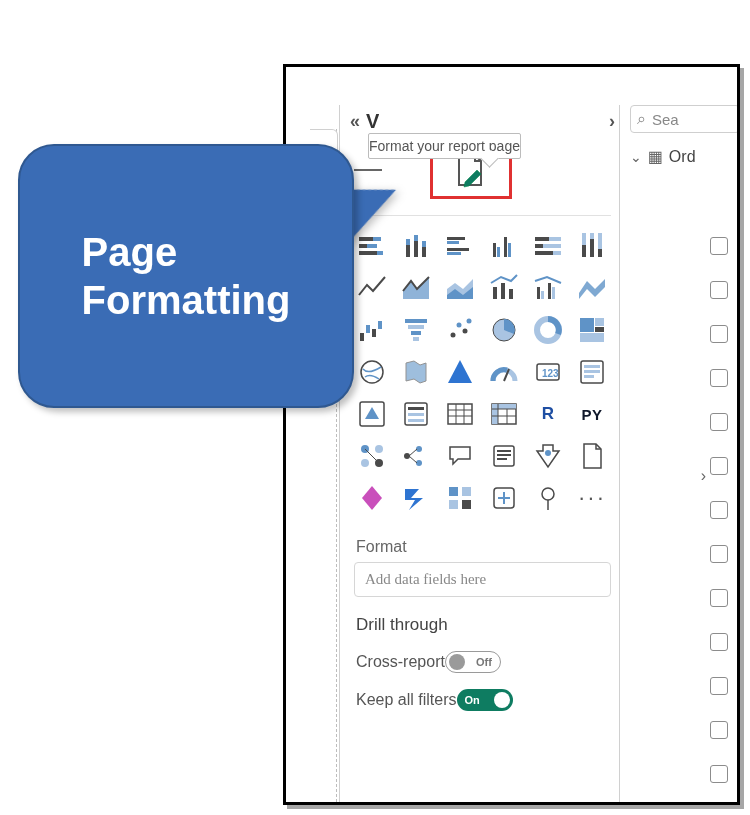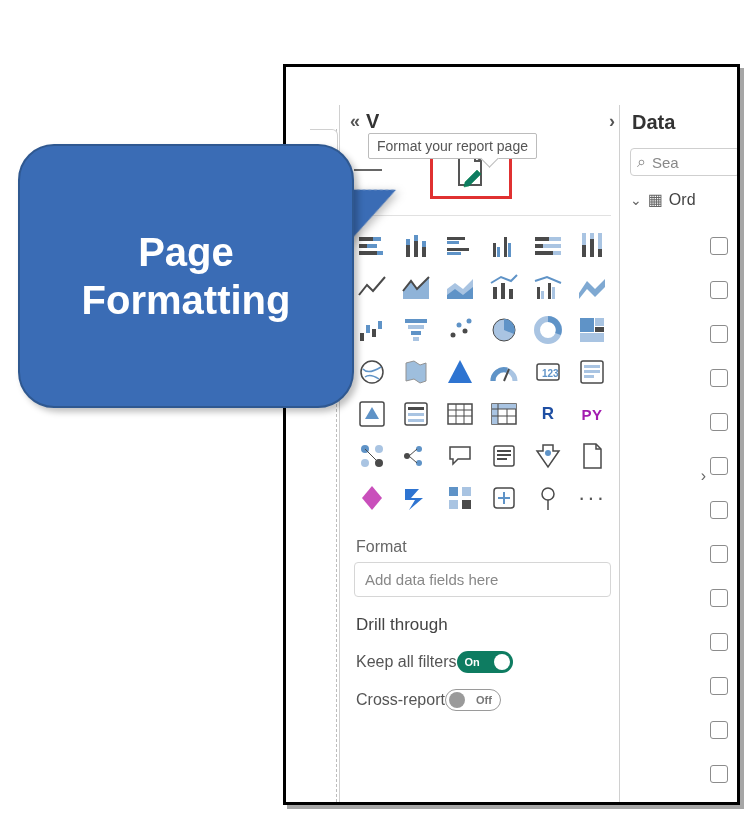--- a/index.html
+++ b/index.html
@@ -113,21 +113,21 @@
   .pane-header .hdr-title { white-space: nowrap; overflow:hidden; }
   .pane-header .chevron-right { color:#555; font-size:18px; }
 
   .tooltip {
     position: absolute;
     left: 22px;
     top: 28px;
     background: #fff;
     border: 1px solid #bcbcbc;
     border-radius: 2px;
-    padding: 4px 8px;
+    padding: 4px 0;
     font-size: 14px;
     color: #555;
     white-space: nowrap;
     z-index: 30;
   }
   .tooltip::after {
     content: "";
     position: absolute;
     left: 114px;
     bottom: -7px;
@@ -182,37 +182,38 @@
     width: 36px; height: 36px;
     display: grid;
     place-items: center;
     border-radius: 4px;
     background: #fff;
     cursor: pointer;
   }
   .gi svg { display:block; }
   .gi .txt { font-weight:700; font-size:17px; }
   .gi .R { color:#1f4fa3; }
-  .gi .PY { color:#a21caf; letter-spacing:0.5px; font-size:15px; }
+  .gi .PY { color:#0f172a; letter-spacing:0.5px; font-size:15px; }
   .gi.more { font-size:22px; color:#555; letter-spacing:2px; }
 
   
   .well-label {
     font-size: 16px;
     color: #666;
     padding: 18px 10px 6px 10px;
   }
   .well {
     margin: 0 8px;
     border: 1px solid #d6d6d6;
     border-radius: 4px;
     padding: 8px 10px;
     color: #888;
     font-size: 15px;
     background: #fff;
+    font-family: Liberation Serif, serif;
   }
   .setting-row {
     display: flex;
     align-items: center;
     justify-content: flex-start;
     padding: 8px 10px;
     font-size: 16px;
     color: #555;
   }
   .setting-row.header { font-size: 17px; color:#444; padding-top: 18px;}
@@ -328,21 +329,21 @@
     width: 336px;
     height: 264px;
     background: var(--callout-blue);
     border: 2px solid #2f5890;
     border-radius: 36px;
     color: #fff;
     display: grid;
     place-items: center;
     font-size: 40px;
     font-weight: 700;
-    text-align: center;
+    text-align: left;
     line-height: 1.2;
     box-shadow: 4px 4px 6px rgba(0,0,0,0.25);
     z-index: 50;
     white-space: pre-line;
   }
   .callout-tail {
     position: absolute;
     left: 302px;
     top: 180px;
     width: 0; height: 0;
@@ -695,35 +696,34 @@
           <div class="gi more">···</div>
         </div>
 
       <div class="well-label">Format</div>
       <div class="well">Add data fields here</div>
 
       <div class="setting-row header">
         <span>Drill through</span>
       </div>
       <div class="setting-row">
+        <span>Cross-report</span>
+        <span class="toggle off">
+          <span>Off</span>
+        </span>
+      </div>
+      <div class="setting-row">
         <span>Keep all filters</span>
         <span class="toggle on">
           <span>On</span>
         </span>
       </div>
-      <div class="setting-row">
-        <span>Cross-report</span>
-        <span class="toggle off">
-          <span>Off</span>
-        </span>
-      </div>
     </div>
 
     <div class="data-pane">
-      <div class="pane-title">Data</div>
       <div class="search">
         <span class="mag">⌕</span>
         <span>Sea</span>
       </div>
       <div class="tree-row">
         <span class="chev">⌄</span>
         <span class="tbl">▦</span>
         <span>Ord</span>
       </div>
       <div class="check-col" id="check-col">

